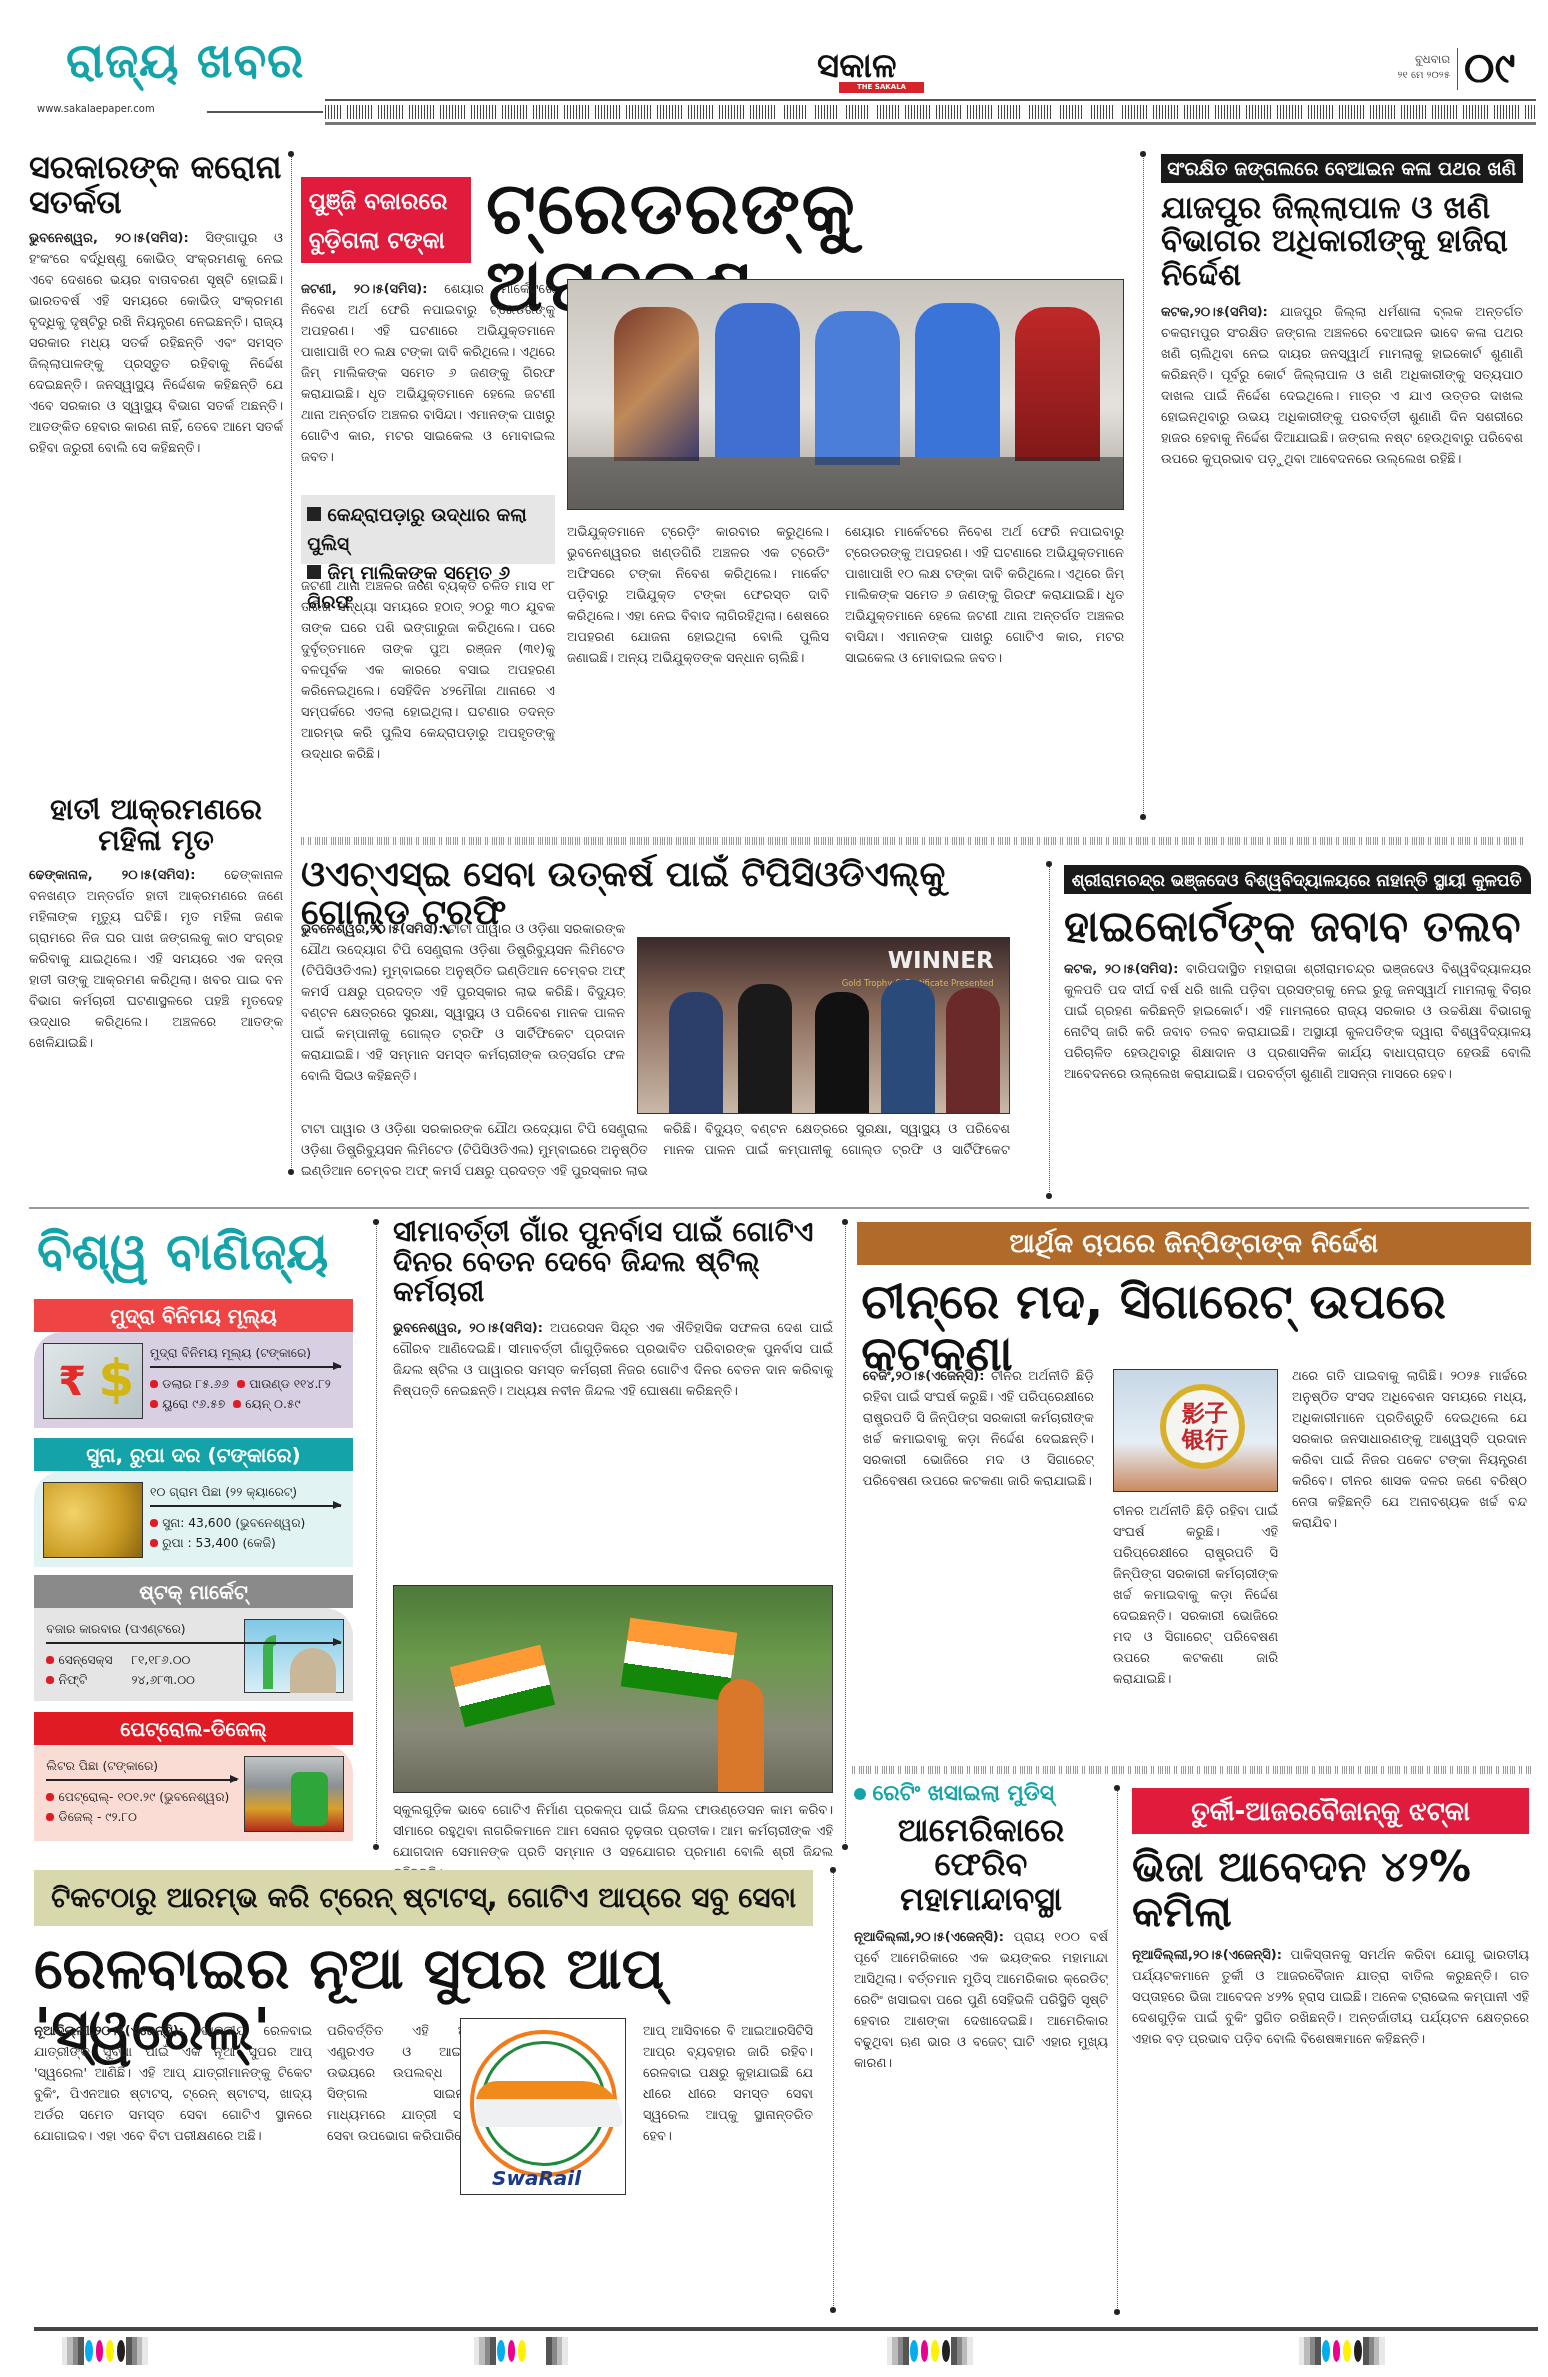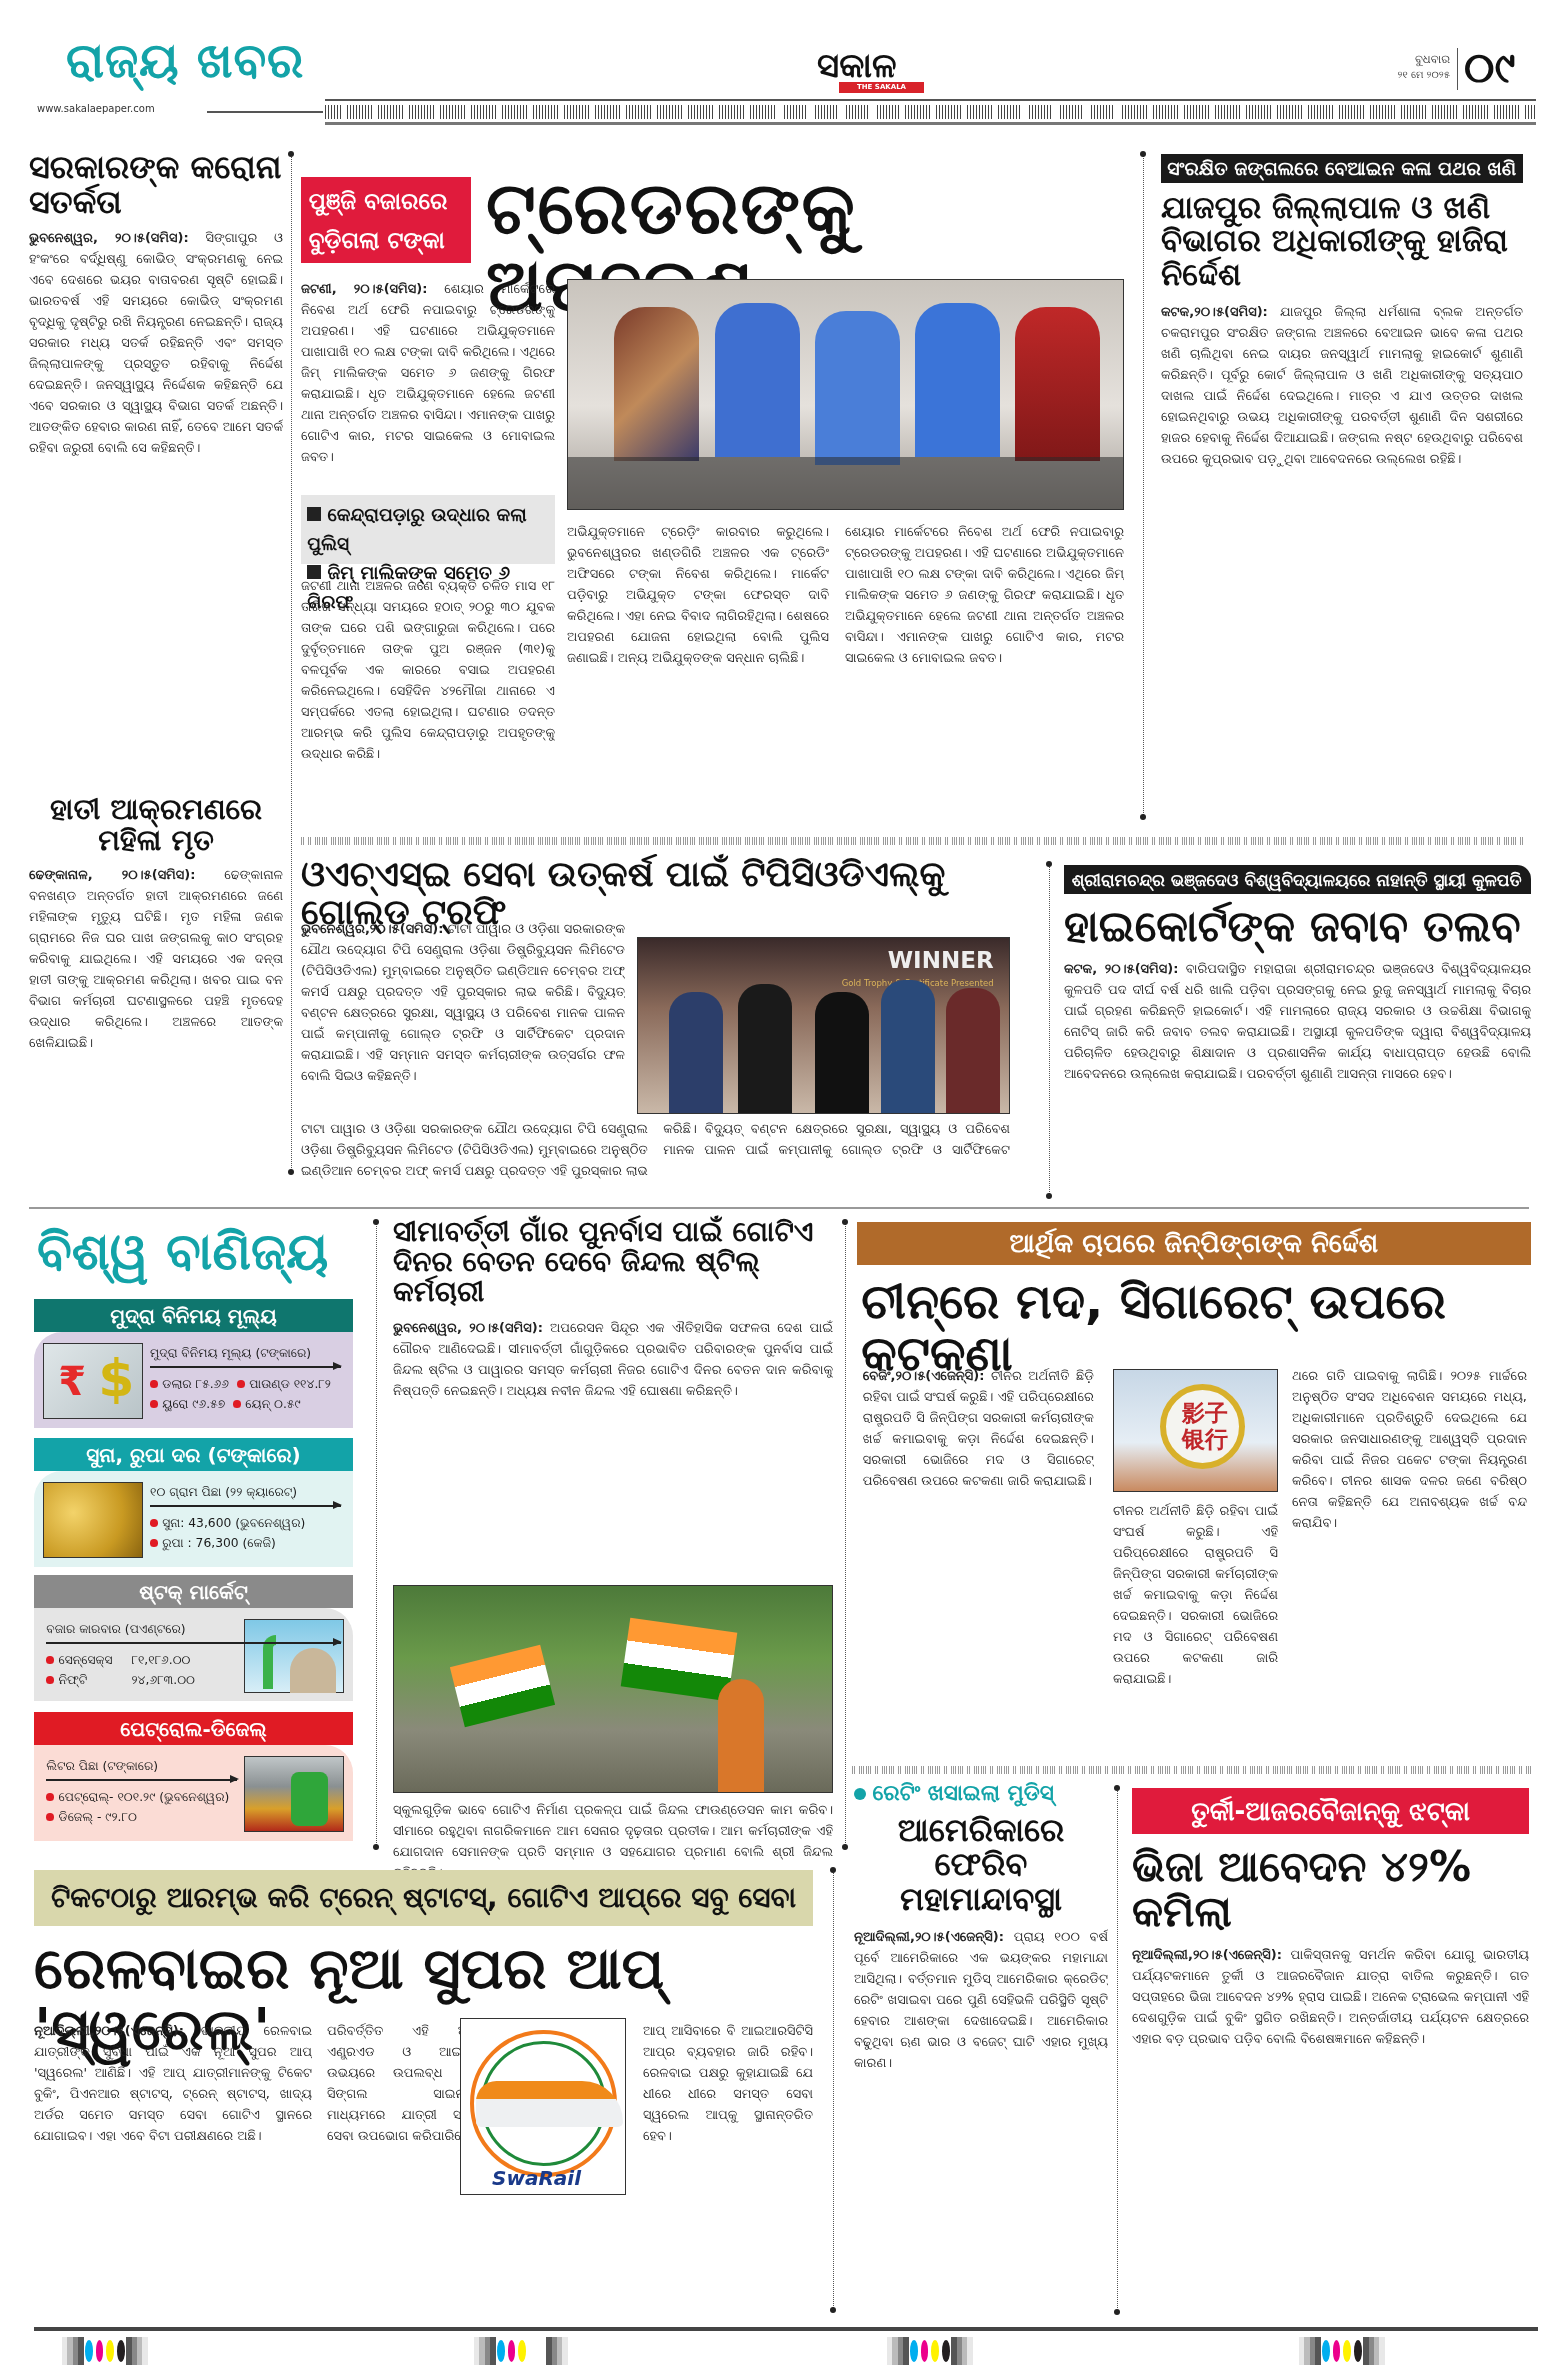--- a/index.html
+++ b/index.html
@@ -129,41 +129,41 @@
     <b>କଟକ, ୨୦।୫(ସମିସ):</b>
     <span>ବାରିପଦାସ୍ଥିତ ମହାରାଜା ଶ୍ରୀରାମଚନ୍ଦ୍ର ଭଞ୍ଜଦେଓ ବିଶ୍ୱବିଦ୍ୟାଳୟର କୁଳପତି ପଦ ଦୀର୍ଘ ବର୍ଷ ଧରି ଖାଲି ପଡ଼ିବା ପ୍ରସଙ୍ଗକୁ ନେଇ ରୁଜୁ ଜନସ୍ୱାର୍ଥ ମାମଲାକୁ ବିଚାର ପାଇଁ ଗ୍ରହଣ କରିଛନ୍ତି ହାଇକୋର୍ଟ। ଏହି ମାମଲାରେ ରାଜ୍ୟ ସରକାର ଓ ଉଚ୍ଚଶିକ୍ଷା ବିଭାଗକୁ ନୋଟିସ୍ ଜାରି କରି ଜବାବ ତଲବ କରାଯାଇଛି। ଅସ୍ଥାୟୀ କୁଳପତିଙ୍କ ଦ୍ୱାରା ବିଶ୍ୱବିଦ୍ୟାଳୟ ପରିଚାଳିତ ହେଉଥିବାରୁ ଶିକ୍ଷାଦାନ ଓ ପ୍ରଶାସନିକ କାର୍ଯ୍ୟ ବାଧାପ୍ରାପ୍ତ ହେଉଛି ବୋଲି ଆବେଦନରେ ଉଲ୍ଲେଖ କରାଯାଇଛି। ପରବର୍ତ୍ତୀ ଶୁଣାଣି ଆସନ୍ତା ମାସରେ ହେବ।</span>
   </div>
 </div>
 
 <div class="abs" style="left:29px;top:1207px;width:1500px;height:1.5px;background:#999;"></div>
 
 <div class="abs" style="left:37px;top:1222px;font-size:51px;font-weight:bold;color:#13a3a8;">ବିଶ୍ୱ ବାଣିଜ୍ୟ</div>
 
 <div class="market-box" style="top:1299px;">
-  <div class="mk-head" style="background:#0f766e;">ମୁଦ୍ରା ବିନିମୟ ମୂଲ୍ୟ</div>
+  <div class="mk-head" style="background:#ef4444;">ମୁଦ୍ରା ବିନିମୟ ମୂଲ୍ୟ</div>
   <div class="mk-body" style="background:#d9cfe3;height:96px;padding-left:116px;">
     <div class="abs" style="left:9.3px;top:10.8px;width:100px;height:76px;border:0.8px solid #333;background:linear-gradient(135deg,#dfe6e8,#b9c4c8);">
       <div class="abs" style="left:14px;top:17px;color:#e52a2a;font-size:40px;font-weight:bold;line-height:40px;">₹</div>
       <div class="abs" style="left:54px;top:7.7px;color:#d3b614;font-size:52px;font-weight:bold;line-height:52px;">$</div>
     </div>
     <div style="font-size:12.3px;">ମୁଦ୍ରା ବିନିମୟ ମୂଲ୍ୟ (ଟଙ୍କାରେ)</div>
     <div class="arrow-line"></div>
     <div><span class="dot"></span><span>ଡଲାର</span> <span>୮୫.୬୬</span> &nbsp;<span class="dot"></span><span>ପାଉଣ୍ଡ</span> <span>୧୧୪.୮୨</span></div>
     <div><span class="dot"></span><span>ୟୁରୋ</span> <span>୯୬.୫୭</span> &nbsp;<span class="dot"></span><span>ୟେନ୍</span> <span>୦.୫୯</span></div>
   </div>
 </div>
 
 <div class="market-box" style="top:1438px;">
   <div class="mk-head" style="background:#13a3a8;">ସୁନା, ରୁପା ଦର (ଟଙ୍କାରେ)</div>
   <div class="mk-body" style="background:#e1f3f2;height:96px;padding-left:116px;">
     <div class="abs" style="left:9.3px;top:10.8px;width:100px;height:76px;border:0.8px solid #333;background:radial-gradient(circle at 30% 40%,#f3d36a,#c99a22 60%,#8a6410);"></div>
     <div style="font-size:12.3px;">୧୦ ଗ୍ରାମ ପିଛା (୨୨ କ୍ୟାରେଟ୍)</div>
     <div class="arrow-line"></div>
     <div><span class="dot"></span><span>ସୁନା:</span> <span>43,600 (ଭୁବନେଶ୍ୱର)</span></div>
-    <div><span class="dot"></span><span>ରୁପା :</span> <span>76,300 (କେଜି)</span></div>
+    <div><span class="dot"></span><span>ରୁପା :</span> <span>53,400 (କେଜି)</span></div>
   </div>
 </div>
 
 <div class="market-box" style="top:1575px;">
   <div class="mk-head" style="background:#8a8a8a;">ଷ୍ଟକ୍ ମାର୍କେଟ୍</div>
   <div class="mk-body" style="background:#e5e5e5;height:93px;border-top-left-radius:0;border-top-right-radius:28px;">
     <div class="abs" style="right:9.3px;top:10.8px;width:100px;height:74px;border:0.8px solid #333;background:linear-gradient(180deg,#7fc8e6,#d8eef7);">
       <div class="abs" style="left:18.5px;top:15.4px;width:12.3px;height:54px;border-left:10.8px solid #3bb24a;border-top:10.8px solid #3bb24a;border-radius:15.4px 0 0 0;"></div>
       <div class="abs" style="left:45px;top:28px;width:46px;height:45px;background:#c9b79a;border-radius:23px 23px 0 0;"></div>
     </div>

